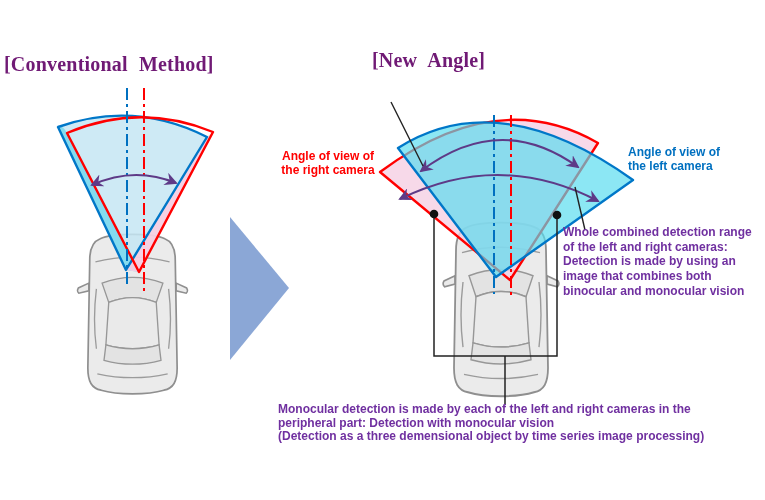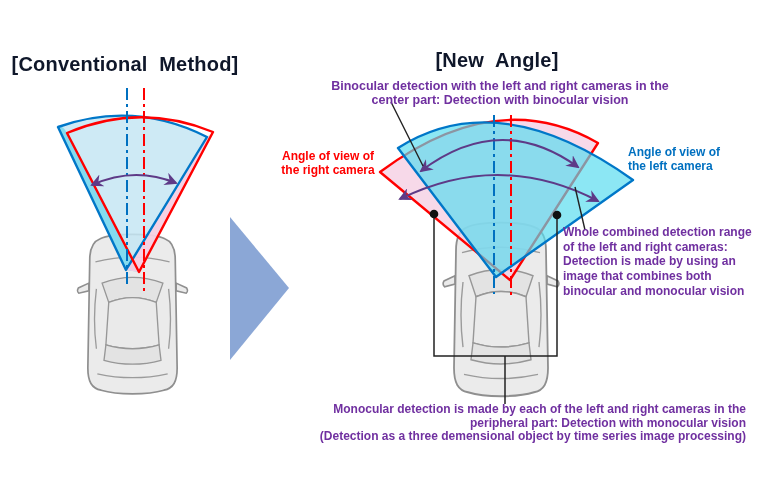--- a/index.html
+++ b/index.html
@@ -5,21 +5,21 @@
   html,body{margin:0;padding:0;background:#fff;}
   .stage{
     position:relative;width:765px;height:500px;background:#fff;overflow:hidden;
     font-family:"Liberation Sans",sans-serif;
   }
   .stage svg{position:absolute;left:0;top:0;}
   .txt{
     position:absolute;white-space:pre-line;font-weight:bold;line-height:1.15;
     -webkit-font-smoothing:antialiased;
   }
-  .title{font-size:20px;color:#0f172a;text-align:center;word-spacing:6px;letter-spacing:0.2px;}
+  .title{font-size:20px;color:#701a75;word-spacing:6px;letter-spacing:0.2px;font-family:Liberation Serif, serif;}
   .purple{color:#7030A0;}
   .redtxt{color:#FF0000;}
   .bluetxt{color:#0070C0;}
 </style>
 </head>
 <body>
 
 <div class="stage">
 
   <svg width="765" height="500" viewBox="0 0 765 500">
@@ -81,32 +81,30 @@
     <line x1="505" y1="356" x2="505" y2="404" stroke="#222" stroke-width="1.5"></line>
 
     <circle cx="434" cy="214" r="4.3" fill="#111"></circle>
     <circle cx="557" cy="215" r="4.3" fill="#111"></circle>
   </svg>
 
   <div class="txt title" style="left:4px;top:53px;width:242px;">[Conventional Method]</div>
 
   <div class="txt title" style="left:372px;top:49px;width:250px;">[New Angle]</div>
 
-  <div class="txt purple" style="left:285px;top:79px;width:430px;font-size:12.5px;text-align:center;">Binocular detection with the left and right cameras in the
-center part: Detection with binocular vision</div>
 
   <div class="txt redtxt" style="left:276px;top:150px;width:104px;font-size:12px;text-align:center;">Angle of view of
 the right camera</div>
 
   <div class="txt bluetxt" style="left:628px;top:146px;width:120px;font-size:12px;text-align:left;">Angle of view of
 the left camera</div>
 
   <div class="txt purple" style="left:563px;top:225px;width:210px;font-size:12px;text-align:left;line-height:1.22;">Whole combined detection range
 of the left and right cameras:
 Detection is made by using an
 image that combines both
 binocular and monocular vision</div>
 
-  <div class="txt purple" style="left:278px;top:403px;width:468px;font-size:12px;text-align:right;line-height:1.13;">Monocular detection is made by each of the left and right cameras in the
+  <div class="txt purple" style="left:278px;top:403px;width:468px;font-size:12px;text-align:left;line-height:1.13;">Monocular detection is made by each of the left and right cameras in the
 peripheral part: Detection with monocular vision
 (Detection as a three demensional object by time series image processing)</div>
 
 </div>
 
 </body></html>

